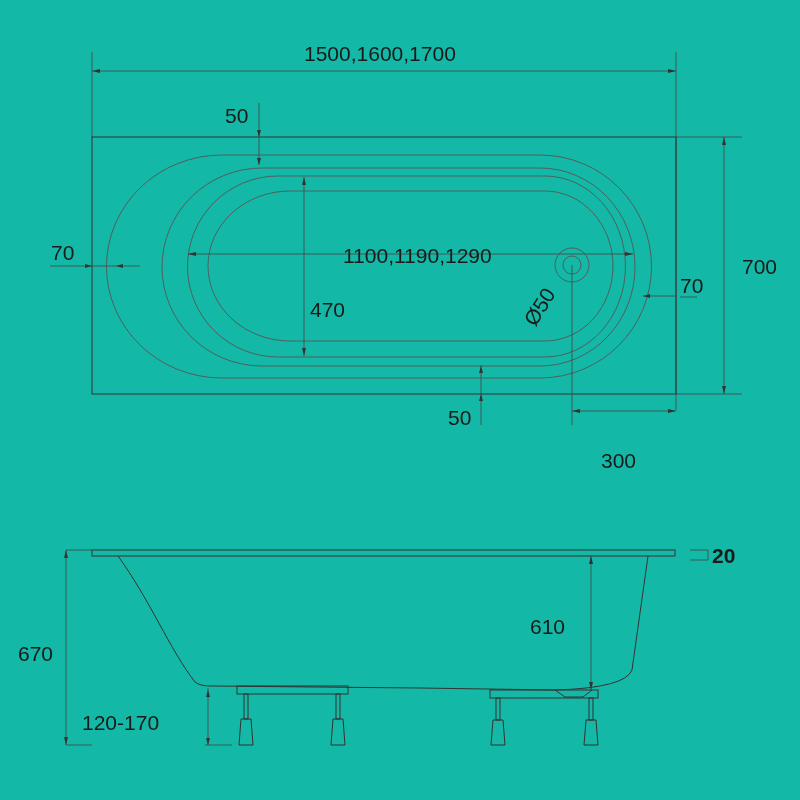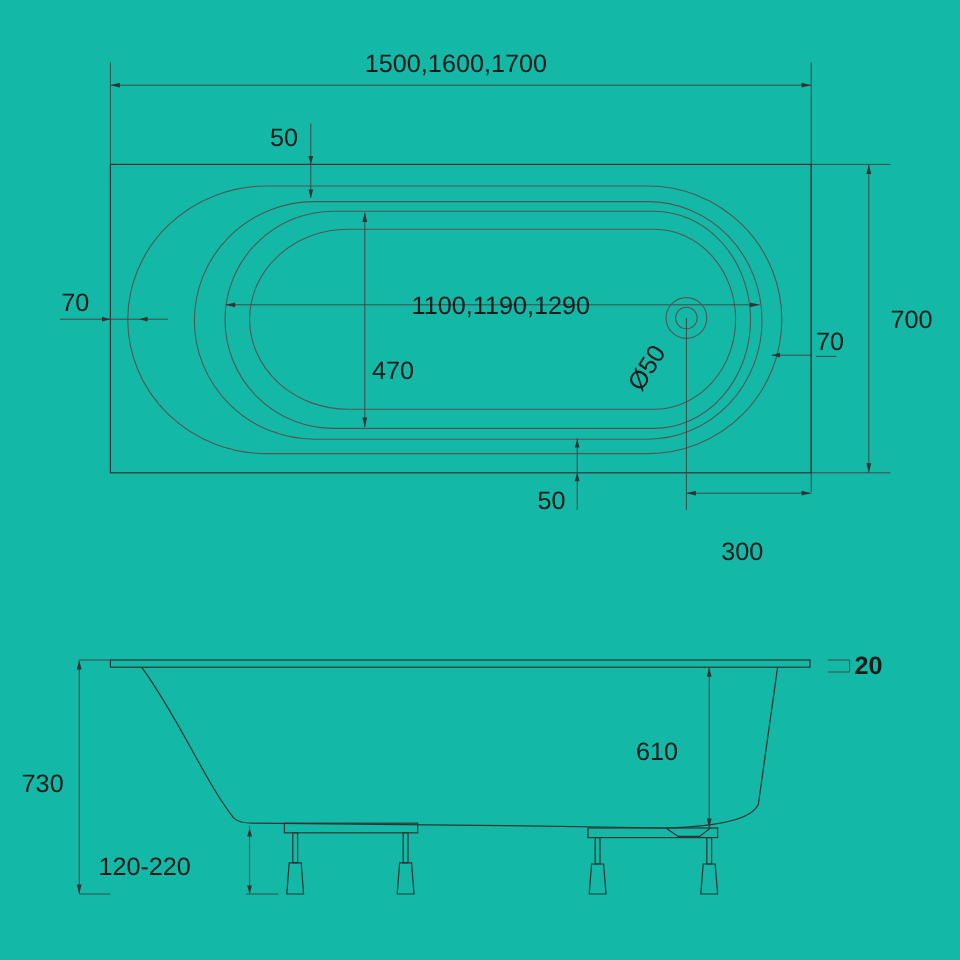--- a/index.html
+++ b/index.html
@@ -124,17 +124,17 @@
   <span class="lbl" style="left:225px;top:105px;">50</span>
   <span class="lbl" style="left:51px;top:242px;">70</span>
   <span class="lbl" style="left:343px;top:245px;">1100,1190,1290</span>
   <span class="lbl" style="left:310px;top:299px;text-align:center;">470</span>
   <span class="lbl" style="left:520px;top:290px;transform:rotate(-58deg);transform-origin:left top;top:318px;">Ø50</span>
   <span class="lbl" style="left:680px;top:275px;">70</span>
   <span class="lbl" style="left:742px;top:256px;">700</span>
   <span class="lbl" style="left:448px;top:407px;">50</span>
   <span class="lbl" style="left:601px;top:422px;margin-top:28px;">300</span>
 
-  <span class="lbl" style="left:18px;top:643px;">730</span>
-  <span class="lbl" style="left:82px;top:712px;">120-220</span>
+  <span class="lbl" style="left:18px;top:643px;">670</span>
+  <span class="lbl" style="left:82px;top:712px;">120-170</span>
   <span class="lbl" style="left:530px;top:616px;">610</span>
   <span class="lbl" style="left:712px;top:545px;font-weight:bold;">20</span>
 </div>
 
 </body></html>

